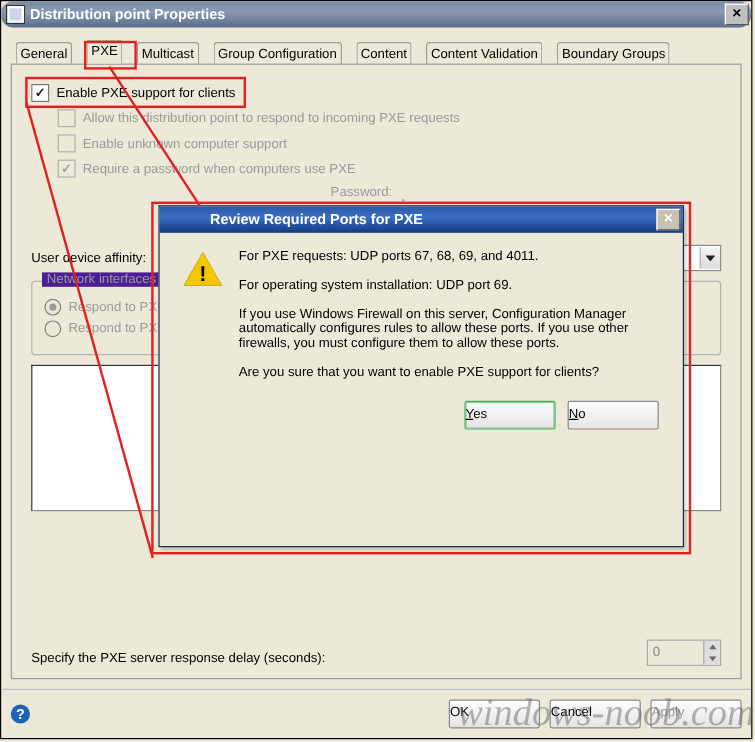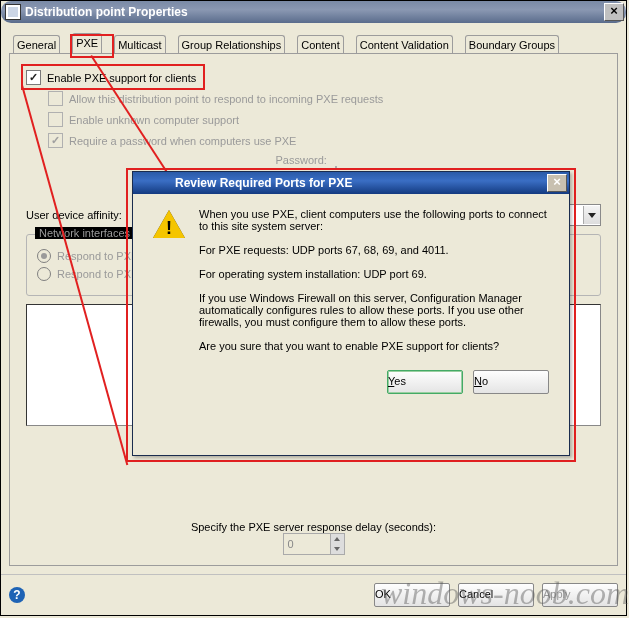--- a/index.html
+++ b/index.html
@@ -168,21 +168,21 @@
 }
 .group {
   border:1px solid #b5b5b5;
   border-radius:3px;
   padding:14px 10px 10px 10px;
   position:relative;
   margin-bottom:8px;
 }
 .group .glabel{
   position:absolute;top:-8px;left:8px;
-  background:#000000;
+  background:#4c1d95;
   padding:0 4px;
   color:#9a9a9a;
 }
 .radio-row{ display:flex; align-items:center; margin-bottom:4px; color:#9a9a9a;}
 .radio{
   width:12px;height:12px;border:1px solid #808080;border-radius:50%;
   margin-right:6px;background:#ece9d8;
 }
 .radio.sel::after{
   content:"";display:block;width:6px;height:6px;border-radius:50%;
@@ -195,24 +195,23 @@
 }
 .mac-box{
   border:1px inset #888;
   background:#fff;
   height:120px;
   margin-bottom:8px;
 }
 
 .delay-row {
   display:flex;
-  align-items:center;
+  align-items:flex-end;
   margin-top:auto;
   padding-top:8px;
-  flex-direction:column;
 }
 .spin {
   width:60px;height:20px;border:1px solid #aaa;
   background:#ece9d8;
   display:flex;align-items:center;
 }
 .spin .val{flex:1;padding:0 4px;color:#888;}
 .spin .arrows{width:14px;height:100%;display:flex;flex-direction:column;}
 .spin .up,.spin .down{flex:1;border-left:1px solid #aaa;background:#ddd;display:flex;align-items:center;justify-content:center;}
 .spin .up::after{content:"";border-left:3px solid transparent;border-right:3px solid transparent;border-bottom:4px solid #666;}
@@ -330,21 +329,21 @@
   <div class="titlebar">
     <span class="title-icon"></span>
     <span class="title-text">Distribution point Properties</span>
     <div class="close-btn">×</div>
   </div>
   <div class="body">
     <div class="tabstrip">
       <div class="tab">General</div>
       <div class="tab active">PXE</div>
       <div class="tab">Multicast</div>
-      <div class="tab">Group Relationships</div>
+      <div class="tab">Group Configuration</div>
       <div class="tab">Content</div>
       <div class="tab">Content Validation</div>
       <div class="tab">Boundary Groups</div>
     </div>
     <div class="tab-panel">
       <div class="chk-row">
         <span class="chk checked"></span>
         <span class="lbl">Enable PXE support for clients</span>
       </div>
       <div class="chk-row sub">
@@ -422,21 +421,20 @@
   <div class="m-title">
     <span class="mt">Review Required Ports for PXE</span>
     <div class="m-close">×</div>
   </div>
   <div class="m-body">
     <div class="m-row">
       <div class="warn-icon">
         <div class="warn-tri"></div>
       </div>
       <div class="m-text">
-        <p>When you use PXE, client computers use the following ports to connect to this site system server:</p>
         <p>For PXE requests: UDP ports 67, 68, 69, and 4011.</p>
         <p>For operating system installation: UDP port 69.</p>
         <p>If you use Windows Firewall on this server, Configuration Manager automatically configures rules to allow these ports. If you use other firewalls, you must configure them to allow these ports.</p>
         <p>Are you sure that you want to enable PXE support for clients?</p>
       </div>
     </div>
     <div class="m-btns">
       <div class="btn default"><u>Y</u><span></span>es</div>
       <div class="btn"><u>N</u>o</div>
     </div>

